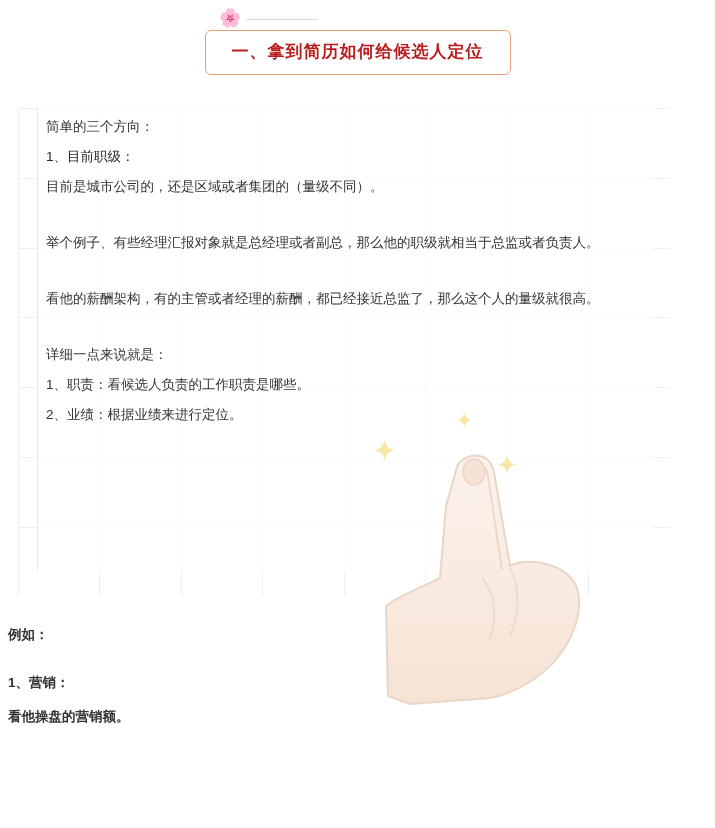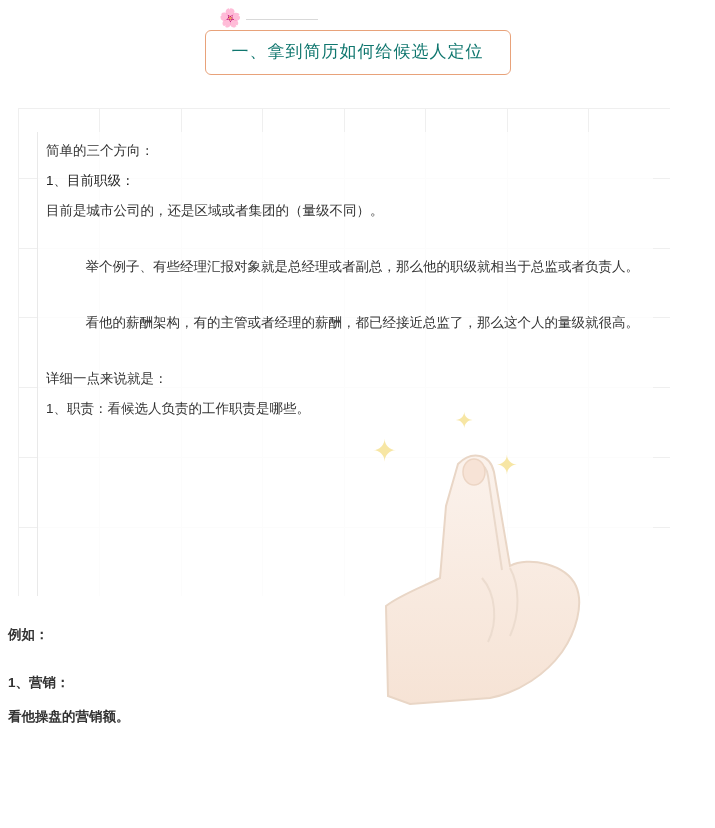--- a/index.html
+++ b/index.html
@@ -27,22 +27,22 @@
   }
   .title-box {
     border: 1px solid #e8a27a;
     border-radius: 6px;
     padding: 9px 26px 11px 26px;
     background: #ffffff;
     position: relative;
   }
   .title-text {
     font-size: 17px;
-    font-weight: normal;
-    color: #0f766e;
+    font-weight: bold;
+    color: #b91c1c;
     letter-spacing: 1px;
     white-space: nowrap;
   }
   .title-deco {
     position: absolute;
     top: -22px;
     left: 14px;
     font-size: 18px;
     line-height: 1;
     user-select: none;
@@ -64,21 +64,21 @@
     width: 652px;
     height: 488px;
     background:
       repeating-linear-gradient(to right, #efefef 0 1px, transparent 1px 81.5px),
       repeating-linear-gradient(to bottom, #efefef 0 1px, transparent 1px 69.8px);
     background-color: #ffffff;
   }
   .inner-panel {
     position: absolute;
     left: 37px;
-    top: 132px;
+    top: 108px;
     width: 616px;
     height: 464px;
     background: rgba(255,255,255,0.82);
     border-left: 1px solid #e9e9e9;
     box-sizing: border-box;
     padding: 4px 14px 0 8px;
   }
 
   .line {
     font-size: 13.5px;
@@ -86,21 +86,20 @@
     color: #333333;
     white-space: nowrap;
   }
   .line.bold {
     font-weight: normal;
     color: #222222;
   }
   .line.wrap {
     white-space: normal;
     line-height: 30px;
-    text-align: right;
   }
   .spacer-sm { height: 14px; }
   .spacer-md { height: 26px; }
 
   
   .hand {
     position: absolute;
     left: 370px;
     top: 446px;
     width: 240px;
@@ -145,20 +144,21 @@
   <div class="line">简单的三个方向：</div>
   <div class="line bold">1、目前职级：</div>
   <div class="line">目前是城市公司的，还是区域或者集团的（量级不同）。</div>
   <div class="spacer-md"></div>
   <div class="line wrap">举个例子、有些经理汇报对象就是总经理或者副总，那么他的职级就相当于总监或者负责人。</div>
   <div class="spacer-md"></div>
   <div class="line wrap">看他的薪酬架构，有的主管或者经理的薪酬，都已经接近总监了，那么这个人的量级就很高。</div>
   <div class="spacer-md"></div>
   <div class="line">详细一点来说就是：</div>
   <div class="line">1、职责：看候选人负责的工作职责是哪些。</div>
+  <div class="line">2、业绩：根据业绩来进行定位。</div>
 </div>
 
 <svg class="hand" viewBox="0 0 240 260">
   <defs>
     <linearGradient id="skin" x1="0" y1="0" x2="0" y2="1">
       <stop offset="0%" stop-color="#fbf2ec"></stop>
       <stop offset="100%" stop-color="#f6e3d5"></stop>
     </linearGradient>
   </defs>
   <path d="M88 18 C102 4 120 8 124 26 L140 120 C158 110 196 118 206 140

